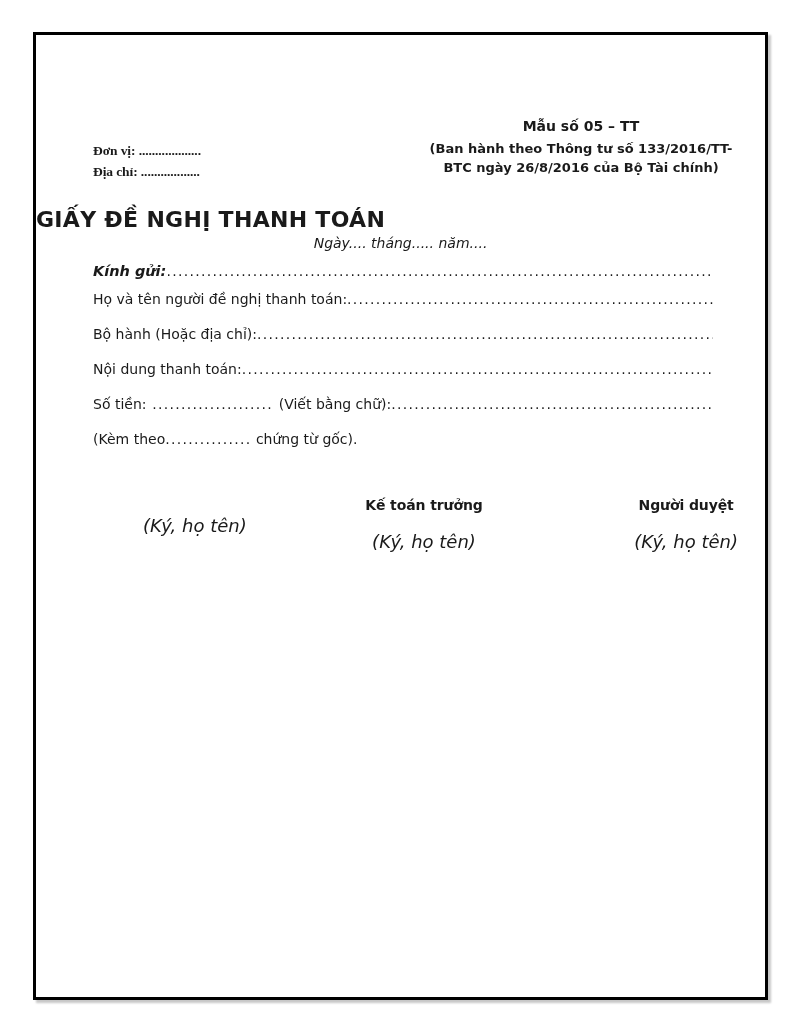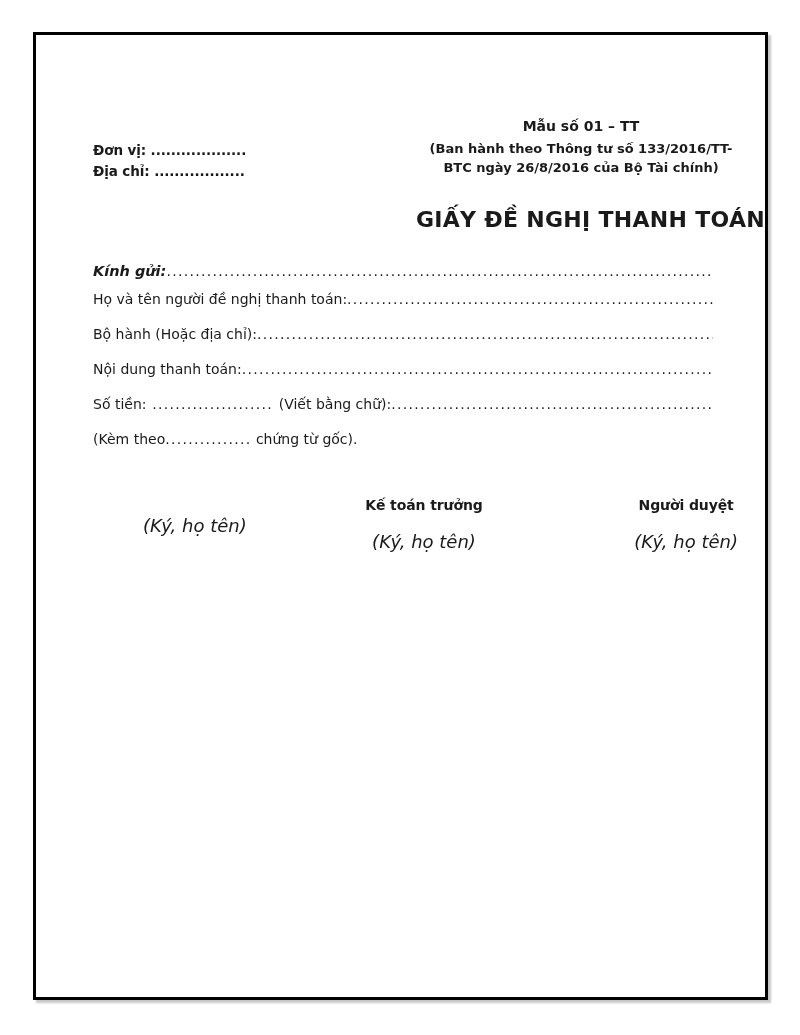--- a/index.html
+++ b/index.html
@@ -48,20 +48,21 @@
 
   .unit-block {
     position: absolute;
     left: 57px;
     top: 105px;
     font-size: 13.5px;
     font-weight: bold;
     line-height: 21px;
     letter-spacing: -0.1px;
     white-space: nowrap;
+    font-family: Liberation Serif, serif;
   }
   .unit-line {
     white-space: pre;
   }
 
   .form-ref {
     position: absolute;
     left: 380px;
     top: 82px;
     width: 330px;
@@ -80,21 +81,21 @@
     font-size: 13px;
     line-height: 19.5px;
   }
 
   
   .doc-title {
     position: absolute;
     left: 0;
     top: 172px;
     width: 100%;
-    text-align: right;
+    text-align: left;
     font-size: 22px;
     font-weight: bold;
     letter-spacing: 0.3px;
   }
   .doc-subtitle {
     position: absolute;
     left: 0;
     top: 200px;
     width: 100%;
     text-align: center;
@@ -171,28 +172,29 @@
   <div class="sheet">
 
     <div class="header-row">
 
       <div class="unit-block">
         <div class="unit-line">Đơn vị: ...................</div>
         <div class="unit-line">Địa chỉ: ..................</div>
       </div>
 
       <div class="form-ref">
-        <div class="form-ref-code">Mẫu số 01 – TT</div>
+        <div class="form-ref-code">Mẫu số 05 – TT</div>
         <div class="form-ref-note">(Ban hành theo Thông tư số 133/2016/TT-</div>
         <div class="form-ref-note">BTC ngày 26/8/2016 của Bộ Tài chính)</div>
       </div>
 
     </div>
 
     <div class="doc-title">GIẤY ĐỀ NGHỊ THANH TOÁN</div>
+    <div class="doc-subtitle">Ngày.... tháng..... năm....</div>
 
     <div class="body-block">
 
       <div class="field-line">
         <span class="lbl lbl-bold-italic">Kính gửi:</span><span class="dots">...................................................................................................................</span>
       </div>
 
       <div class="gap-sm"></div>
 
       <div class="field-line">

